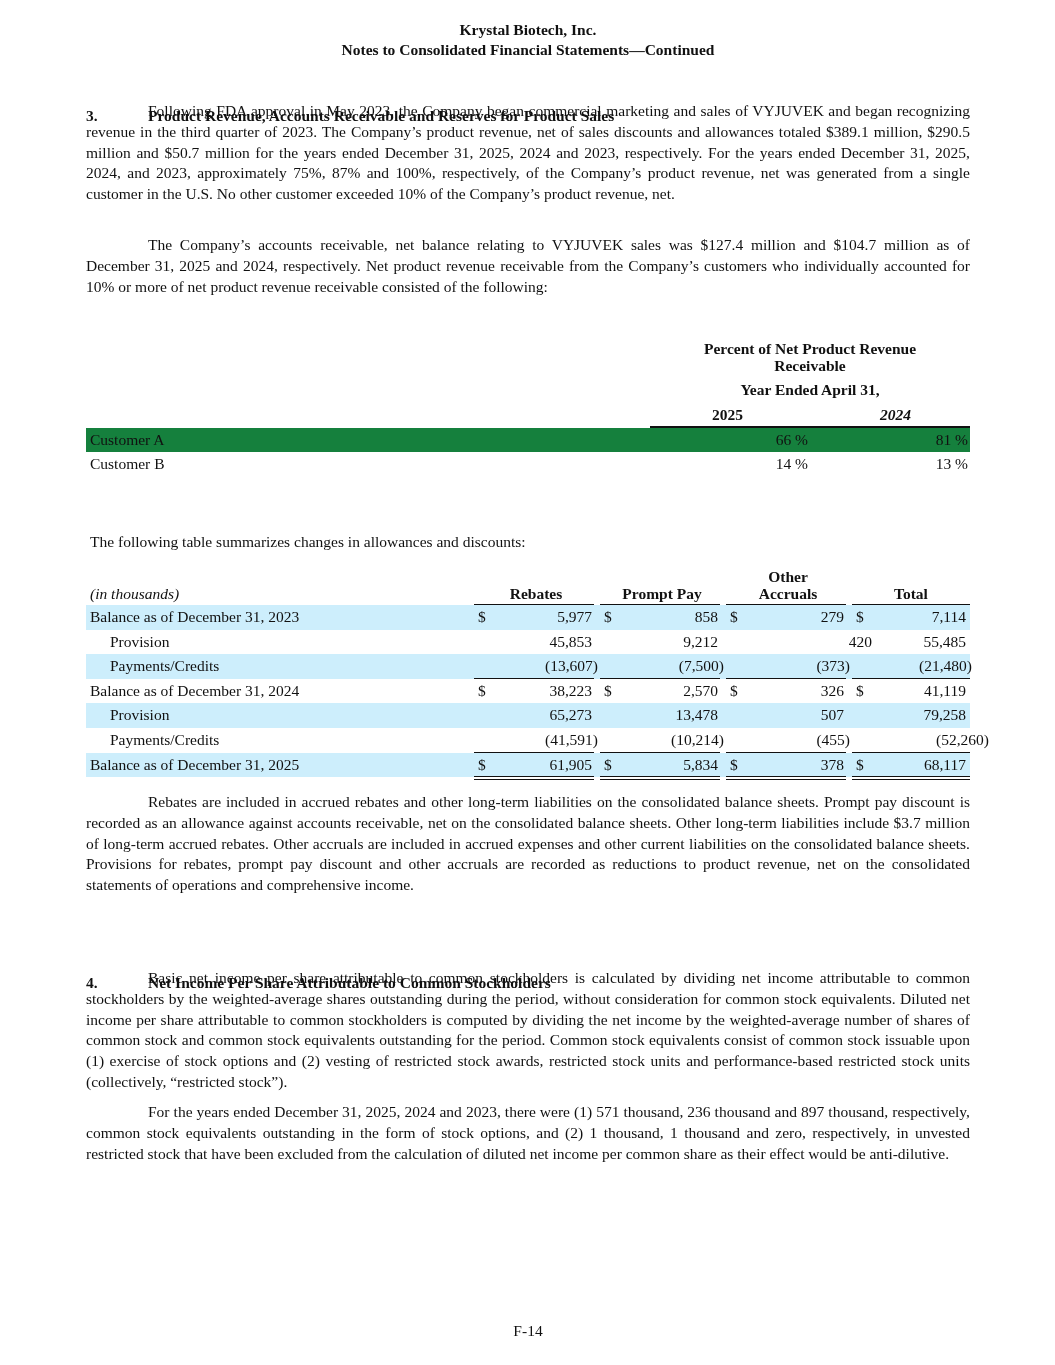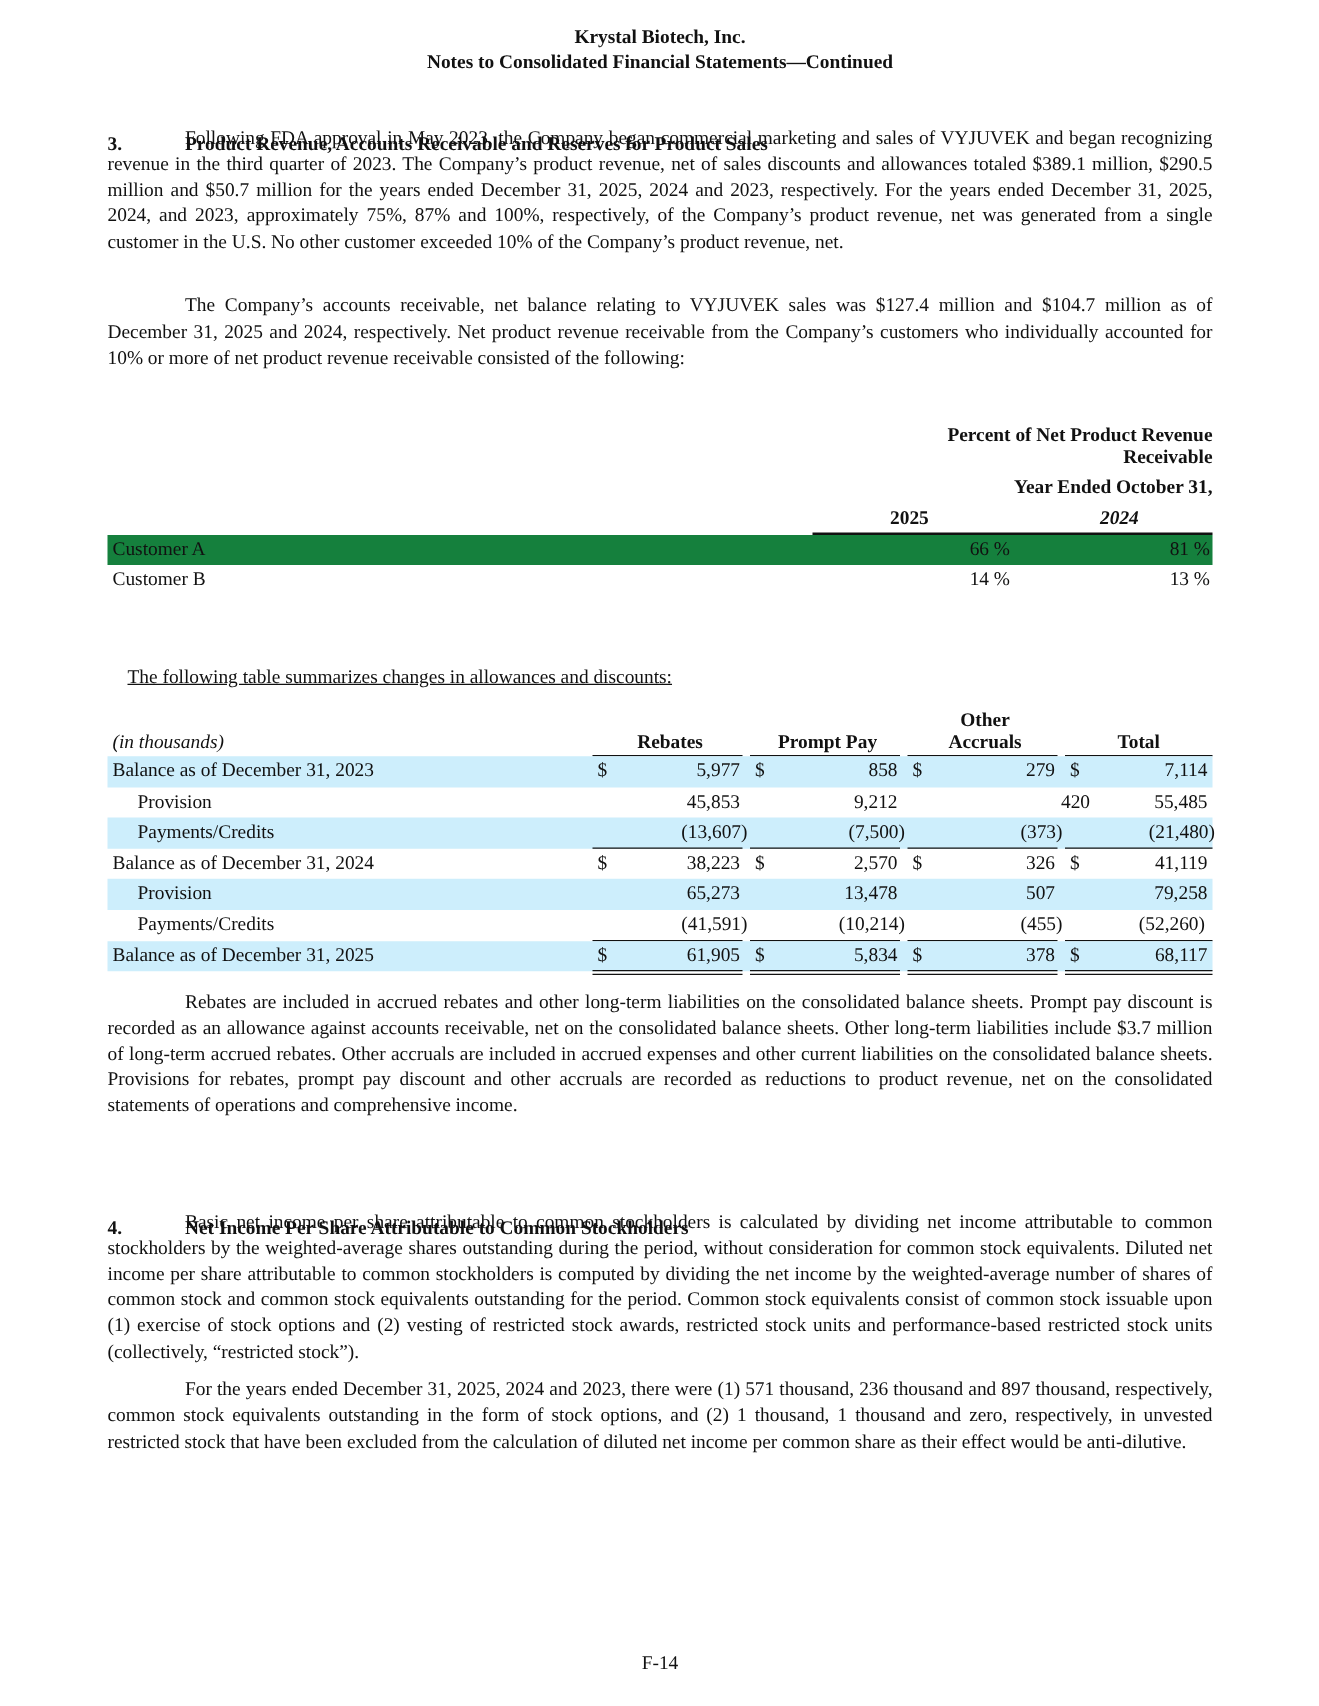--- a/index.html
+++ b/index.html
@@ -11,26 +11,26 @@
   .page { position: absolute; left: 86px; top: 0; width: 884px; }
   .hdr { text-align: center; font-weight: bold; font-size: 15.5px; line-height: 20px; }
   .hdr1 { position: absolute; top: 20px; left: 0; width: 884px; }
   .hdr2 { position: absolute; top: 40px; left: 0; width: 884px; }
   .sec { position: absolute; left: 0; width: 884px; font-weight: bold; line-height: 20px; margin-top: 36px; }
   .sec .num { display: inline-block; width: 62px; }
   .para {
     position: absolute; left: 0; width: 884px; text-align: justify;
     line-height: 20.8px; text-indent: 62px; margin: 0;
   }
-  .plain { position: absolute; left: 16px; line-height: 20px; text-decoration: underline; }
+  .plain { position: absolute; left: 4px; line-height: 20px; }
 
   
   .t1 { position: absolute; left: 0; top: 340px; width: 884px; }
   .t1 .colhead {
-    position: absolute; left: 564px; width: 320px; text-align: right;
+    position: absolute; left: 564px; width: 320px; text-align: center;
     font-weight: bold; line-height: 17px;
   }
   .t1 .yr { position: absolute; top: 66px; font-weight: bold; line-height: 18px; }
   .t1 .rule { position: absolute; left: 564px; top: 86px; width: 320px; border-top: 2px solid #111; }
   .t1 .row { position: absolute; left: 0; width: 884px; height: 24px; line-height: 24px; }
   .t1 .row.hl { background: #15803d; }
   .t1 .row .lbl { position: absolute; left: 4px; }
   .t1 .row .v1 { position: absolute; right: 162px; }
   .t1 .row .v2 { position: absolute; right: 2px; }
 
@@ -62,21 +62,21 @@
   <div class="sec" style="top:70px;">
     <span class="num">3.</span><span>Product Revenue, Accounts Receivable and Reserves for Product Sales</span>
   </div>
 
   <p class="para" style="top:101px;">Following FDA approval in May 2023, the Company began commercial marketing and sales of VYJUVEK and began recognizing revenue in the third quarter of 2023. The Company’s product revenue, net of sales discounts and allowances totaled $389.1 million, $290.5 million and $50.7 million for the years ended December 31, 2025, 2024 and 2023, respectively. For the years ended December 31, 2025, 2024, and 2023, approximately 75%, 87% and 100%, respectively, of the Company’s product revenue, net was generated from a single customer in the U.S. No other customer exceeded 10% of the Company’s product revenue, net.</p>
   <p class="para" style="top:235px;">The Company’s accounts receivable, net balance relating to VYJUVEK sales was $127.4 million and $104.7 million as of December 31, 2025 and 2024, respectively. Net product revenue receivable from the Company’s customers who individually accounted for 10% or more of net product revenue receivable consisted of the following:</p>
 
   <div class="t1">
     <div class="colhead" style="top:0;">Percent of Net Product Revenue</div>
     <div class="colhead" style="top:17px;">Receivable</div>
-    <div class="colhead" style="top:41px;">Year Ended October 31,</div>
+    <div class="colhead" style="top:41px;">Year Ended April 31,</div>
     <div class="yr" style="left:626px;">2025</div>
     <div class="yr" style="left:794px;font-style:italic;">2024</div>
     <div class="rule"></div>
 
     <div class="row hl" style="top:88px;">
       <span class="lbl">Customer A</span>
       <span class="v1">66 %</span>
       <span class="v2">81 %</span>
     </div>
     <div class="row" style="top:112px;">
@@ -197,21 +197,21 @@
       <span class="lbl ind">Payments/Credits</span>
       <div class="cell" style="left:388px;width:120px;">
           <span class="val neg">(41,591)</span>
         </div>
       <div class="cell" style="left:514px;width:120px;">
           <span class="val neg">(10,214)</span>
         </div>
       <div class="cell" style="left:640px;width:120px;">
           <span class="val neg">(455)</span>
         </div>
-      <div class="cell" style="left:758px;width:116px;">
+      <div class="cell" style="left:783px;width:116px;">
           <span class="val neg">(52,260)</span>
         </div>
     </div>
     <div class="hrule" style="top:186px;left:388px;width:120px;"></div>
     <div class="hrule" style="top:186px;left:514px;width:120px;"></div>
     <div class="hrule" style="top:186px;left:640px;width:120px;"></div>
     <div class="hrule" style="top:186px;left:766px;width:118px;"></div>
 
     <div class="row hl" style="top:186.5px;">
       <span class="lbl">Balance as of December 31, 2025</span>

